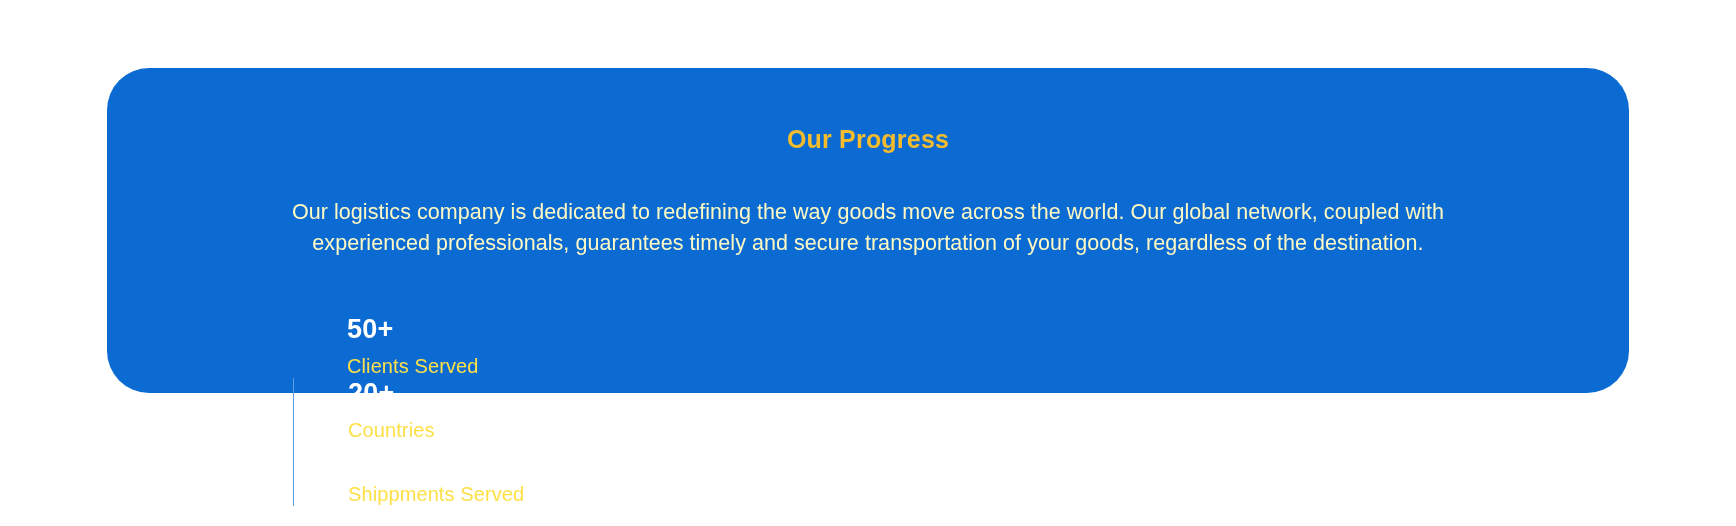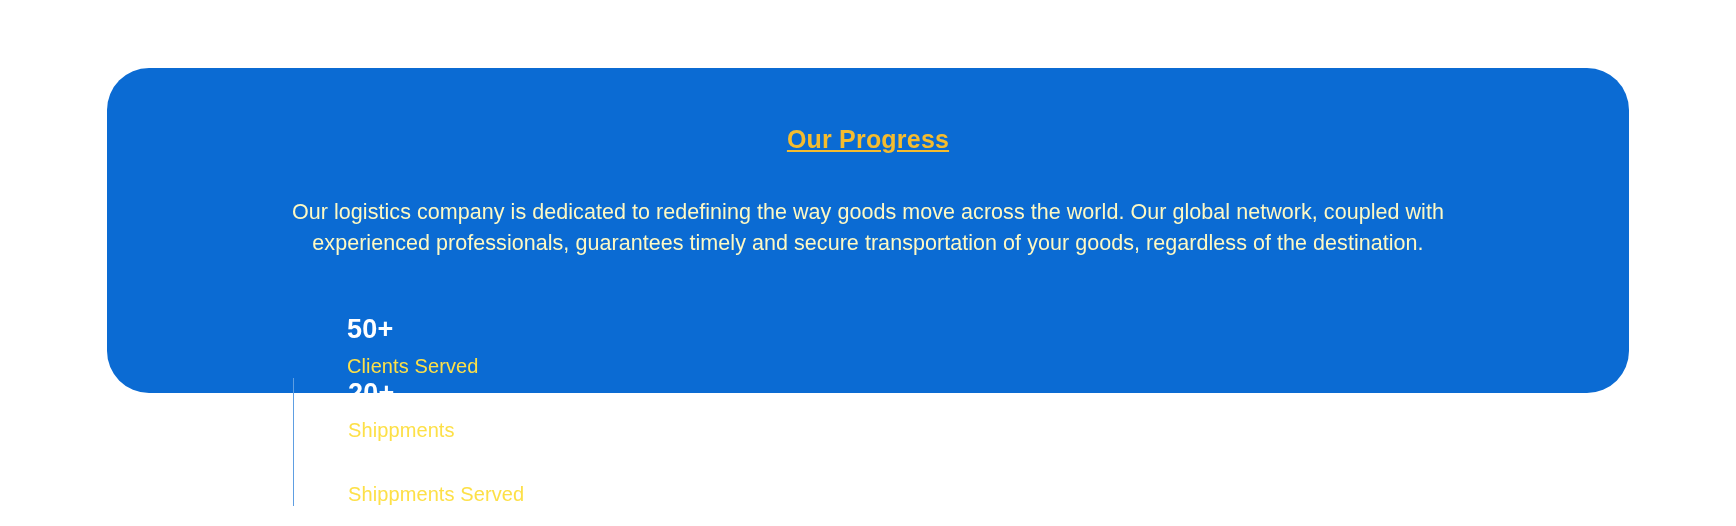--- a/index.html
+++ b/index.html
@@ -36,21 +36,20 @@
   }
 
   .card-title {
     margin-top: 59px;
     font-size: 25px;
     font-weight: bold;
     letter-spacing: 0.2px;
     color: #f5bc2e;
     line-height: 1;
     text-align: left;
-    text-decoration: underline;
   }
 
   .card-description {
     margin-top: 24px;
     width: 1260px;
     font-size: 21.5px;
     font-weight: 400;
     line-height: 31px;
     color: #fef9c3;
     text-align: center;
@@ -112,21 +111,21 @@
 
     <div class="stats-row">
 
       <div class="stat-item">
         <div class="stat-value">50+</div>
         <div class="stat-label">Clients Served</div>
       </div>
 
       <div class="stat-item">
         <div class="stat-value">20+</div>
-        <div class="stat-label">Shippments</div>
+        <div class="stat-label">Countries</div>
       </div>
 
 
       <div class="stat-item">
         <div class="stat-value">32+</div>
         <div class="stat-label">Shippments Served</div>
       </div>
 
     </div>
   </section>

